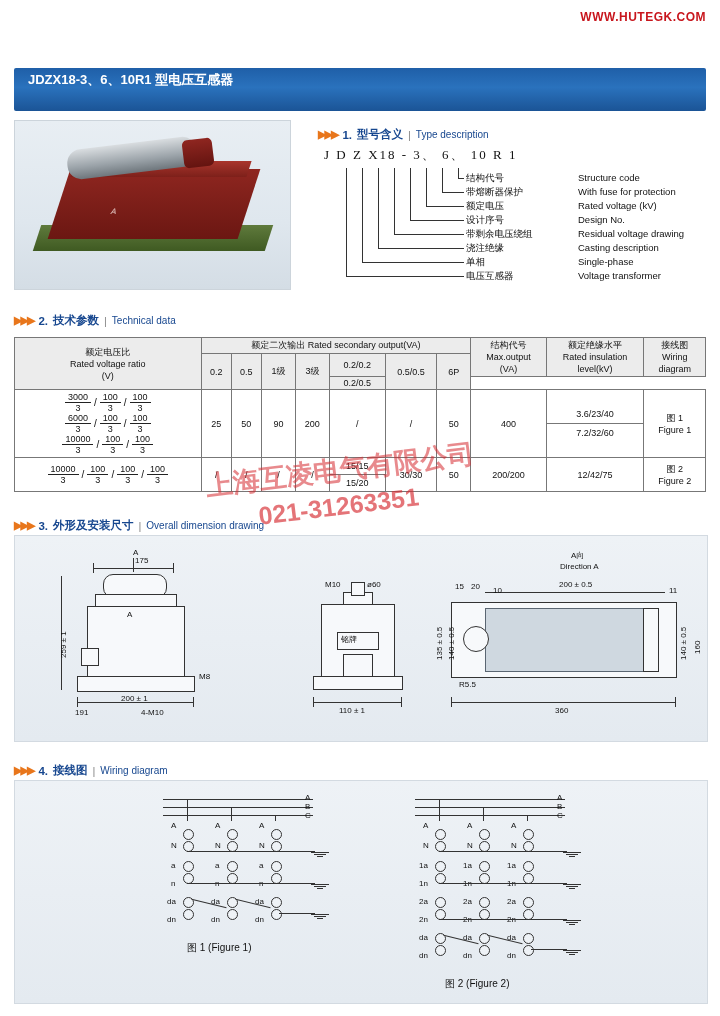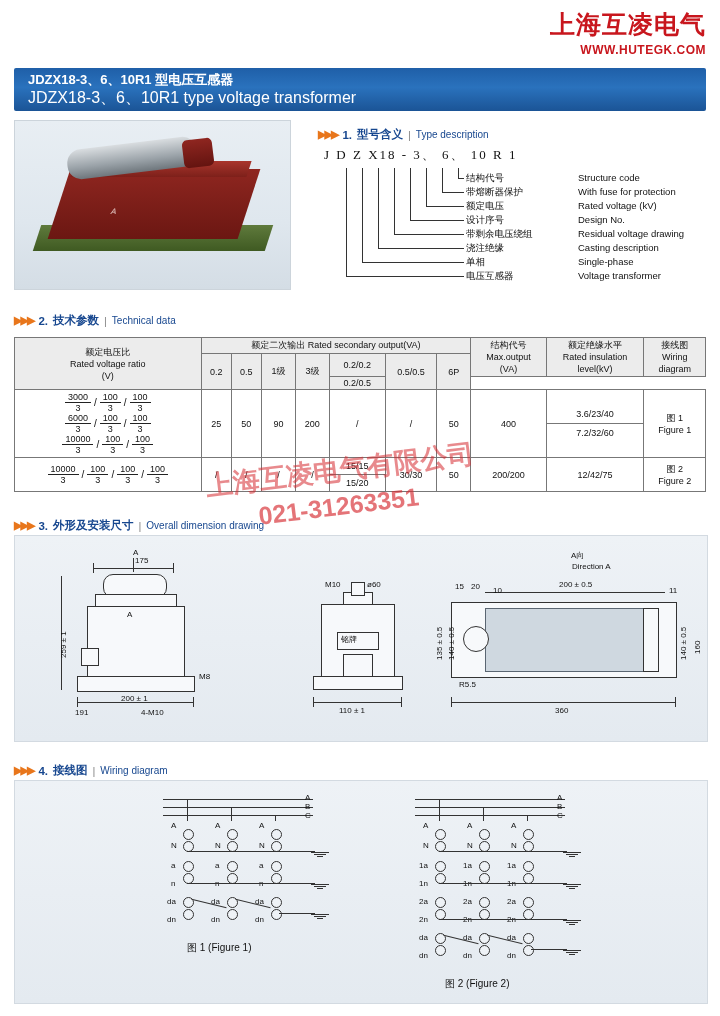--- a/index.html
+++ b/index.html
@@ -24,21 +24,21 @@
   }
   .title-bar{
     position:absolute;left:14px;top:68px;width:692px;height:43px;
     background:linear-gradient(to bottom,#1f5fa8 0%,#2a72bd 45%,#1b5496 100%);
     border-radius:2px;
     color:#fff;
     padding:4px 0 0 14px;
     box-sizing:border-box;
   }
   .title-cn{font-size:13px;font-weight:bold;line-height:16px;}
-  .title-en{font-size:16px;line-height:16px;margin-top:2px;font-weight:normal;}
+  .title-en{font-size:12px;line-height:16px;margin-top:20px;font-weight:normal;}
   .sect{
     position:absolute;display:flex;align-items:center;gap:5px;
   }
   .arrows{color:#e8761b;font-size:11px;letter-spacing:-2px;font-weight:bold;}
   .sect-cn{color:#17478f;font-size:11.5px;font-weight:bold;}
   .sect-sep{color:#888;font-size:11px;}
   .sect-en{color:#17478f;font-size:10px;}
 
   
   .photo{
@@ -137,21 +137,20 @@
   .wirebox .lbl{position:absolute;font-size:8px;color:#111;}
   .wirebox .cap{position:absolute;font-size:10px;color:#111;}
   .coil{position:absolute;width:9px;height:9px;border:1px solid #333;border-radius:50%;background:#eef2f6;}
   .gnd{position:absolute;}
   .gnd i{display:block;background:#333;margin:1px auto 0;}
 </style>
 </head>
 <body>
 
 <div class="brand">
-  <div class="brand-cn">上海互凌电气</div>
   <div class="brand-url">WWW.HUTEGK.COM</div>
 </div>
 
 <div class="title-bar">
   <div class="title-cn">JDZX18-3、6、10R1 型电压互感器</div>
   <div class="title-en">JDZX18-3、6、10R1 type voltage transformer</div>
 </div>
 
 <div class="photo">
   <div class="ph-base"></div>
@@ -430,21 +429,21 @@
   <div class="lbl" style="left:326px;top:98px;">铭牌</div>
   <div class="shape" style="left:328px;top:118px;width:28px;height:22px;"></div>
   <div class="shape" style="left:298px;top:140px;width:88px;height:12px;"></div>
 
   <div class="ln" style="left:298px;top:166px;width:88px;height:1px;"></div>
   <div class="ln" style="left:298px;top:161px;width:1px;height:10px;"></div>
   <div class="ln" style="left:386px;top:161px;width:1px;height:10px;"></div>
   <div class="lbl" style="left:324px;top:170px;">110 ± 1</div>
 
   <div class="lbl" style="left:556px;top:14px;">A向</div>
-  <div class="lbl" style="left:545px;top:26px;margin-left:12px;">Direction A</div>
+  <div class="lbl" style="left:545px;top:26px;">Direction A</div>
 
   <div class="ln" style="left:470px;top:56px;width:180px;height:1px;"></div>
   <div class="lbl" style="left:440px;top:46px;">15</div>
   <div class="lbl" style="left:456px;top:46px;">20</div>
   <div class="lbl" style="left:478px;top:50px;">10</div>
   <div class="lbl" style="left:544px;top:44px;">200 ± 0.5</div>
   <div class="lbl" style="left:654px;top:50px;">11</div>
 
   <div class="shape" style="left:436px;top:66px;width:224px;height:74px;"></div>
   <div class="shade" style="left:470px;top:72px;width:160px;height:62px;"></div>

